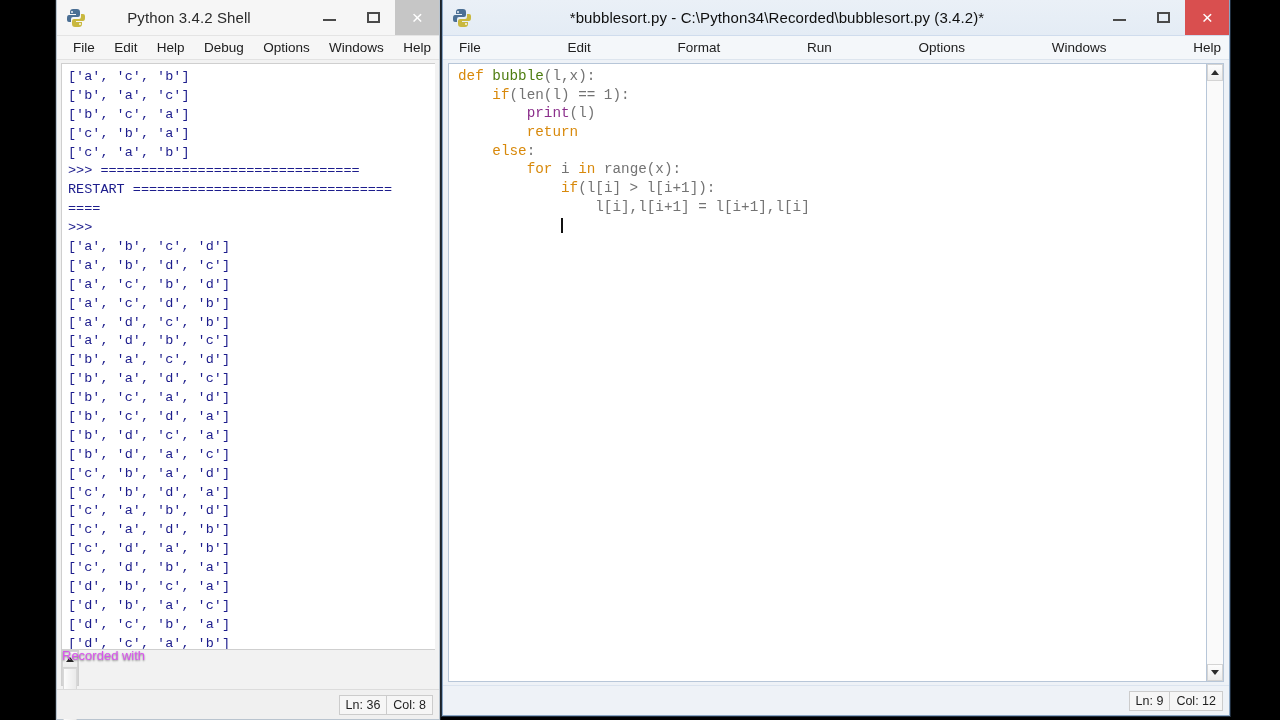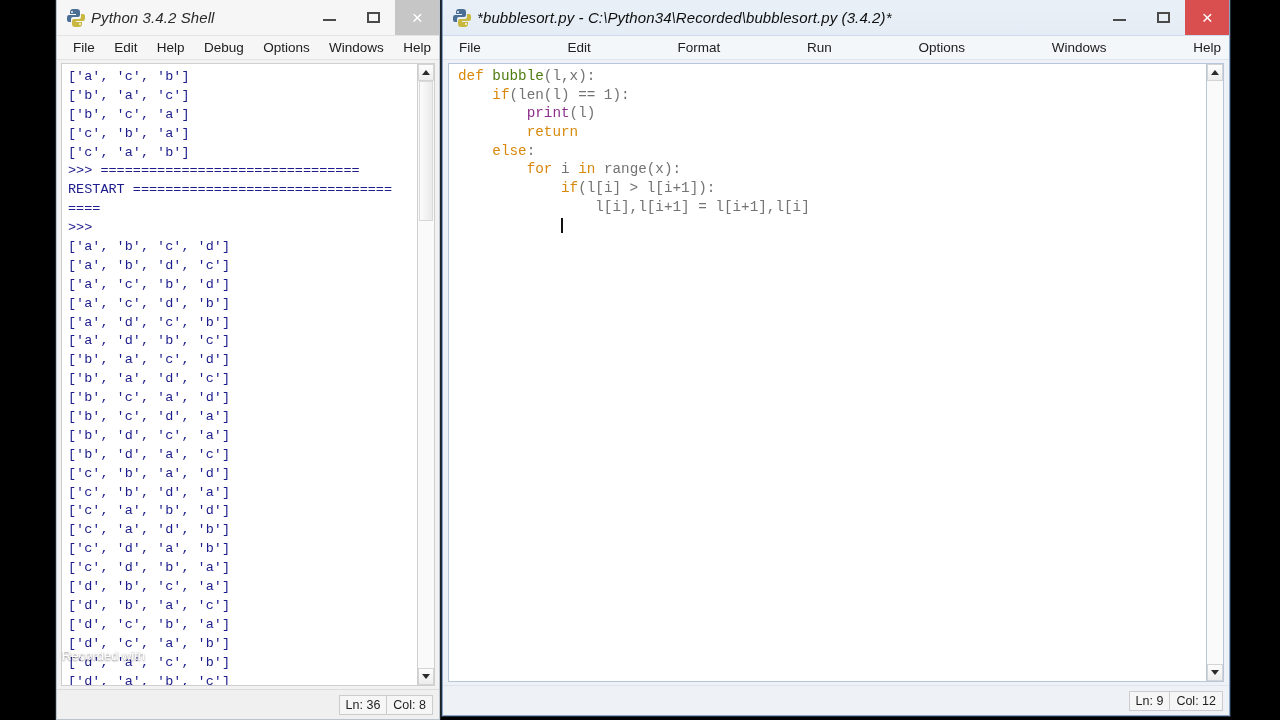--- a/index.html
+++ b/index.html
@@ -70,28 +70,27 @@
     height: 22px;
     margin-left: 8px;
     margin-right: 4px;
     flex: 0 0 auto;
     position: relative;
   }
   .win-icon svg { display: block; }
 
   .win-title {
     flex: 1 1 auto;
-    text-align: left;
+    text-align: center;
     font-size: 15.5px;
     color: #1b1b1b;
     white-space: nowrap;
     overflow: hidden;
     letter-spacing: 0.1px;
     padding-right: 20px;
-    font-style: italic;
   }
   #shell-window .win-title { color: #2b2b2b; font-size: 15px; }
   #editor-window .win-title { color: #0f0f0f; font-size: 15px; }
 
   .win-buttons {
     display: flex;
     align-items: stretch;
     height: 100%;
     flex: 0 0 auto;
   }
@@ -145,20 +144,21 @@
     position: absolute;
     left: 0; right: 0;
     box-sizing: border-box;
     display: flex;
   }
   #shell-window .text-area-wrap {
     top: 60px;
     bottom: 30px;
     padding: 3px 4px 3px 4px;
     background: #f2f2f2;
+    flex-direction: column;
   }
   #editor-window .text-area-wrap {
     top: 60px;
     bottom: 30px;
     padding: 3px 5px 3px 5px;
     background: #eef2f7;
   }
 
   .text-pane {
     flex: 1 1 auto;
@@ -283,21 +283,21 @@
     width: 250px;
     height: 58px;
     pointer-events: none;
     z-index: 50;
   }
   #wm-recorded {
     position: absolute;
     left: 44px;
     top: 0px;
     font-size: 13px;
-    color: #ffffff;
+    color: #d946ef;
     text-shadow: 0 1px 2px rgba(0,0,0,0.55);
     font-family: "Liberation Sans", sans-serif;
     opacity: 0.92;
   }
   #wm-logo {
     position: absolute;
     left: 0px;
     top: 18px;
     display: flex;
     align-items: center;

